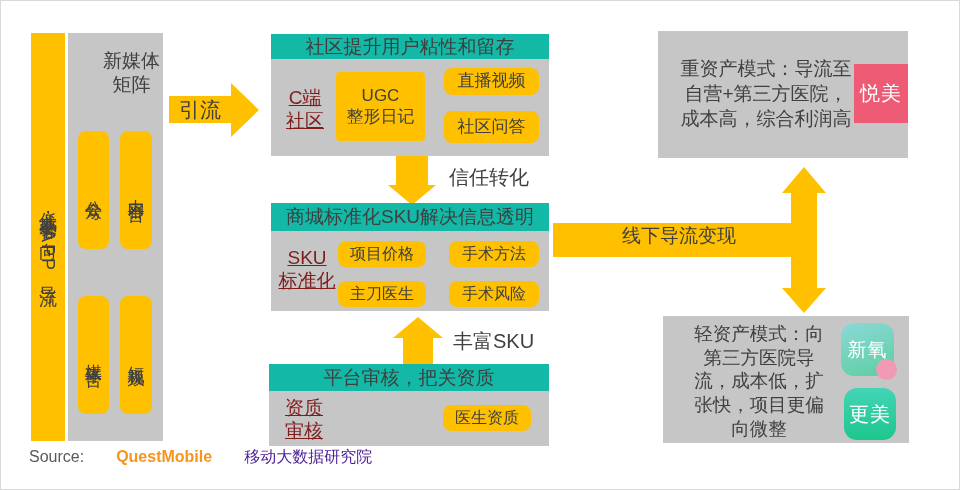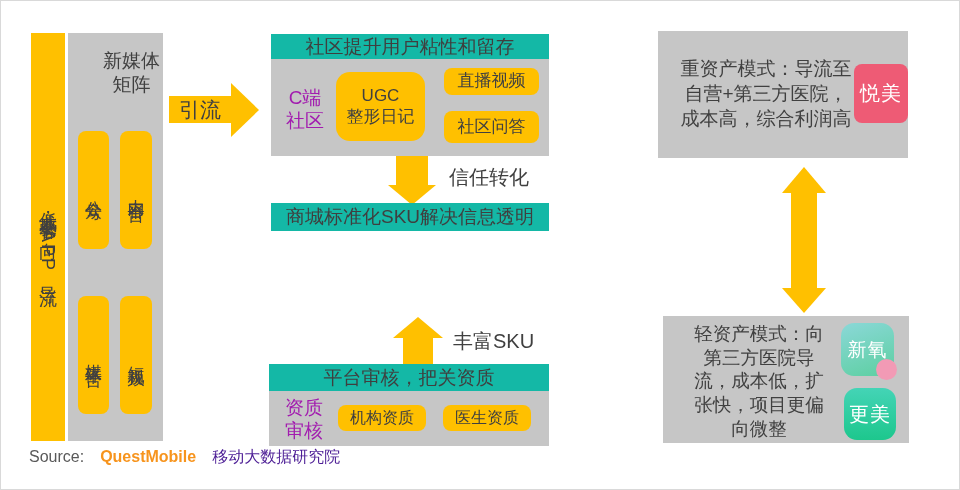--- a/index.html
+++ b/index.html
@@ -23,38 +23,38 @@
     background:#FFC000;border-radius:8px;
     display:flex;align-items:center;justify-content:center;
   }
   .panel-header{
     background:#14b8a6;color:#3f3f3f;font-size:19px;
     display:flex;align-items:center;justify-content:center;
     white-space:nowrap;
   }
   .panel-body{position:relative;background:#C6C6C6;}
   .side-label{
-    color:#a21caf;font-size:19px;line-height:1.22;text-align:center;
+    color:#7f1d1d;font-size:19px;line-height:1.22;text-align:center;text-decoration:underline;
   }
   .ybox{
     background:#FFC000;border-radius:8px;color:#404040;
     display:flex;align-items:center;justify-content:center;
     font-size:17px;text-align:center;line-height:1.2;
   }
   .arrow-label{color:#404040;font-size:20px;white-space:nowrap;}
   .tri{width:0;height:0;}
   .app-icon{
-    border-radius:8px;color:#ffffff;
+    border-radius:0;color:#ffffff;
     display:flex;align-items:center;justify-content:center;
     letter-spacing:1px;
   }
   .right-text{
     color:#404040;font-size:19px;line-height:1.32;text-align:center;
   }
-  .source-row{display:flex;align-items:baseline;gap:16px;font-size:16px;}
+  .source-row{display:flex;align-items:baseline;gap:32px;font-size:16px;}
 </style>
 </head>
 <body>
 
 <div class="canvas">
 
   <div class="abs vbar" style="left:30px;top:32px;width:34px;height:408px;">
     <span class="vtext" style="font-size:18px;">低成本获客，向APP导流</span>
   </div>
 
@@ -78,49 +78,59 @@
   <div class="abs yellow center" style="left:168px;top:95px;width:62px;height:27px;">
     <span class="dark" style="font-size:21px;white-space:nowrap;">引流</span>
   </div>
   <div class="abs tri" style="left:230px;top:82px;border-left:28px solid #FFC000;border-top:27px solid transparent;border-bottom:27px solid transparent;"></div>
 
   <div class="abs" style="left:270px;top:33px;width:278px;">
     <div class="panel-header" style="height:25px;">社区提升用户粘性和留存</div>
     <div class="panel-body" style="height:97px;">
       <div class="abs side-label pre" style="left:10px;top:27px;width:48px;">C端
 社区</div>
-      <div class="abs ybox pre" style="left:65px;top:13px;width:89px;height:69px;border-radius:14px;">UGC
+      <div class="abs ybox pre" style="left:65px;top:13px;width:89px;height:69px;border-radius:4px;">UGC
 整形日记</div>
       <div class="abs ybox" style="left:173px;top:9px;width:95px;height:27px;">直播视频</div>
       <div class="abs ybox" style="left:173px;top:52px;width:95px;height:32px;">社区问答</div>
     </div>
   </div>
 
   <div class="abs yellow" style="left:395px;top:155px;width:32px;height:29px;"></div>
   <div class="abs tri" style="left:387px;top:184px;border-top:20px solid #FFC000;border-left:24px solid transparent;border-right:24px solid transparent;"></div>
   <div class="abs arrow-label" style="left:448px;top:163px;">信任转化</div>
 
   <div class="abs" style="left:270px;top:202px;width:278px;">
     <div class="panel-header" style="height:28px;">商城标准化SKU解决信息透明</div>
+    <div class="panel-body" style="height:80px;">
+      <div class="abs side-label pre" style="left:6px;top:15px;width:60px;">SKU
+标准化</div>
+      <div class="abs ybox" style="left:67px;top:10px;width:88px;height:26px;font-size:16px;">项目价格</div>
+      <div class="abs ybox" style="left:178px;top:10px;width:90px;height:26px;font-size:16px;">手术方法</div>
+      <div class="abs ybox" style="left:67px;top:50px;width:88px;height:26px;font-size:16px;">主刀医生</div>
+      <div class="abs ybox" style="left:178px;top:50px;width:90px;height:26px;font-size:16px;">手术风险</div>
+    </div>
   </div>
 
   <div class="abs tri" style="left:392px;top:316px;border-bottom:21px solid #FFC000;border-left:25px solid transparent;border-right:25px solid transparent;"></div>
   <div class="abs yellow" style="left:402px;top:337px;width:30px;height:26px;"></div>
   <div class="abs arrow-label" style="left:452px;top:327px;">丰富SKU</div>
 
   <div class="abs" style="left:268px;top:363px;width:280px;">
     <div class="panel-header" style="height:27px;">平台审核，把关资质</div>
     <div class="panel-body" style="height:55px;">
       <div class="abs side-label pre" style="left:12px;top:5px;width:46px;">资质
 审核</div>
-      <div class="abs ybox" style="left:69px;top:14px;width:88px;height:26px;font-size:16px;">机构资质</div>
       <div class="abs ybox" style="left:174px;top:14px;width:88px;height:26px;font-size:16px;">医生资质</div>
     </div>
   </div>
 
+  <div class="abs yellow center" style="left:552px;top:222px;width:252px;height:34px;">
+    <span class="dark" style="font-size:19px;white-space:nowrap;">线下导流变现</span>
+  </div>
 
   <div class="abs tri" style="left:781px;top:166px;border-bottom:26px solid #FFC000;border-left:22px solid transparent;border-right:22px solid transparent;"></div>
   <div class="abs yellow" style="left:790px;top:191px;width:26px;height:97px;"></div>
   <div class="abs tri" style="left:781px;top:287px;border-top:25px solid #FFC000;border-left:22px solid transparent;border-right:22px solid transparent;"></div>
 
   <div class="abs gray-panel" style="left:657px;top:30px;width:250px;height:127px;">
     <div class="abs right-text pre" style="left:10px;top:25px;width:196px;">重资产模式：导流至
 自营+第三方医院，
 成本高，综合利润高</div>
     <div class="abs app-icon" style="left:196px;top:33px;width:54px;height:59px;background:#EE5B75;font-size:20px;">

